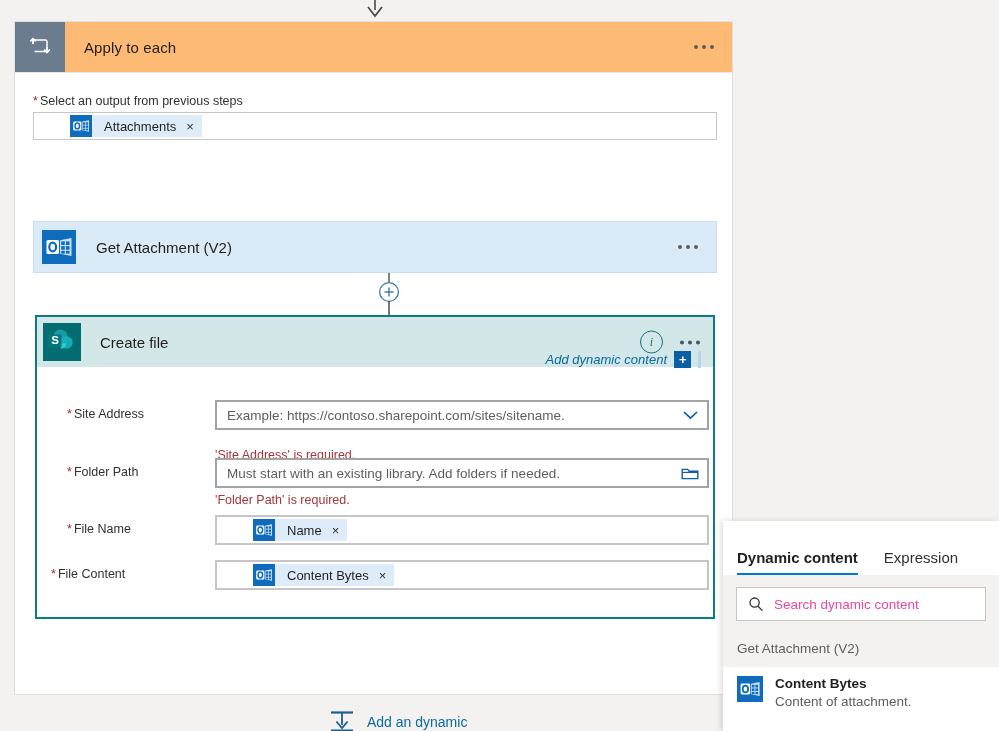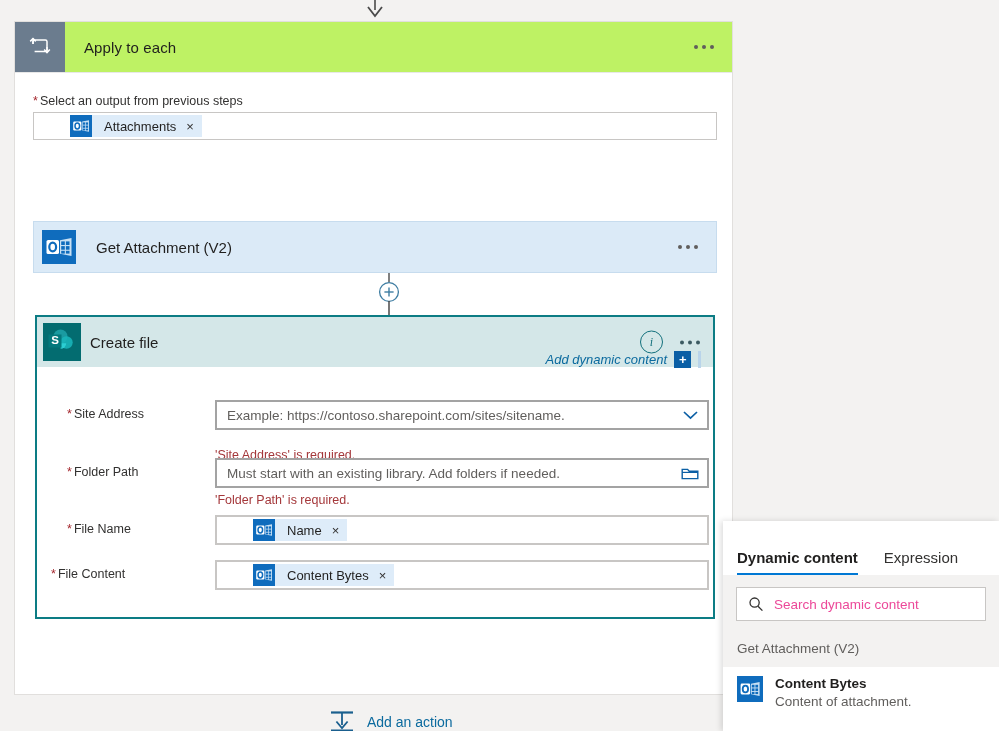--- a/index.html
+++ b/index.html
@@ -41,21 +41,21 @@
     width: 719px;
     height: 674px;
     background: #ffffff;
     border: 1px solid #e1dfdd;
     box-sizing: border-box;
   }
 
   .scope-header {
     position: relative;
     height: 50px;
-    background: #bef264;
+    background: #fdba74;
     display: flex;
     align-items: center;
     border-bottom: 1px solid #e8e8e8;
   }
   .scope-icon {
     width: 50px;
     height: 50px;
     background: #6b7c8e;
     display: flex;
     align-items: center;
@@ -194,21 +194,21 @@
     box-sizing: border-box;
   }
   .cf-header {
     height: 50px;
     background: #d4e7e8;
     display: flex;
     align-items: center;
     position: relative;
   }
   .cf-title {
-    margin-left: 3px;
+    margin-left: 13px;
     font-size: 15px;
     color: #201f1e;
   }
   .cf-actions {
     position: absolute;
     right: 13px;
     top: 50%;
     transform: translateY(-50%);
     display: flex;
     align-items: center;
@@ -605,21 +605,21 @@
       </div>
     </div>
 
     <div class="add-action">
       <svg width="28" height="26" viewBox="0 0 28 26">
         <line x1="3" y1="3.5" x2="25" y2="3.5" stroke="#1a5f8e" stroke-width="2.2"></line>
         <line x1="14" y1="3.5" x2="14" y2="16" stroke="#1a5f8e" stroke-width="1.8"></line>
         <path d="M8.4 12.5 L14 19 L19.6 12.5" fill="none" stroke="#1a5f8e" stroke-width="1.8"></path>
         <rect x="3" y="20.5" width="22" height="4" fill="#1a5f8e"></rect>
       </svg>
-      <span class="aa-label">Add an action</span>
+      <span class="aa-label">Add an dynamic</span>
     </div>
 
   </div>
 </div>
 
 <div class="dc-pointer"></div>
 <div class="dc-panel">
 
   <div class="dc-tabs">
     <div class="dc-tab active">Dynamic content</div>

